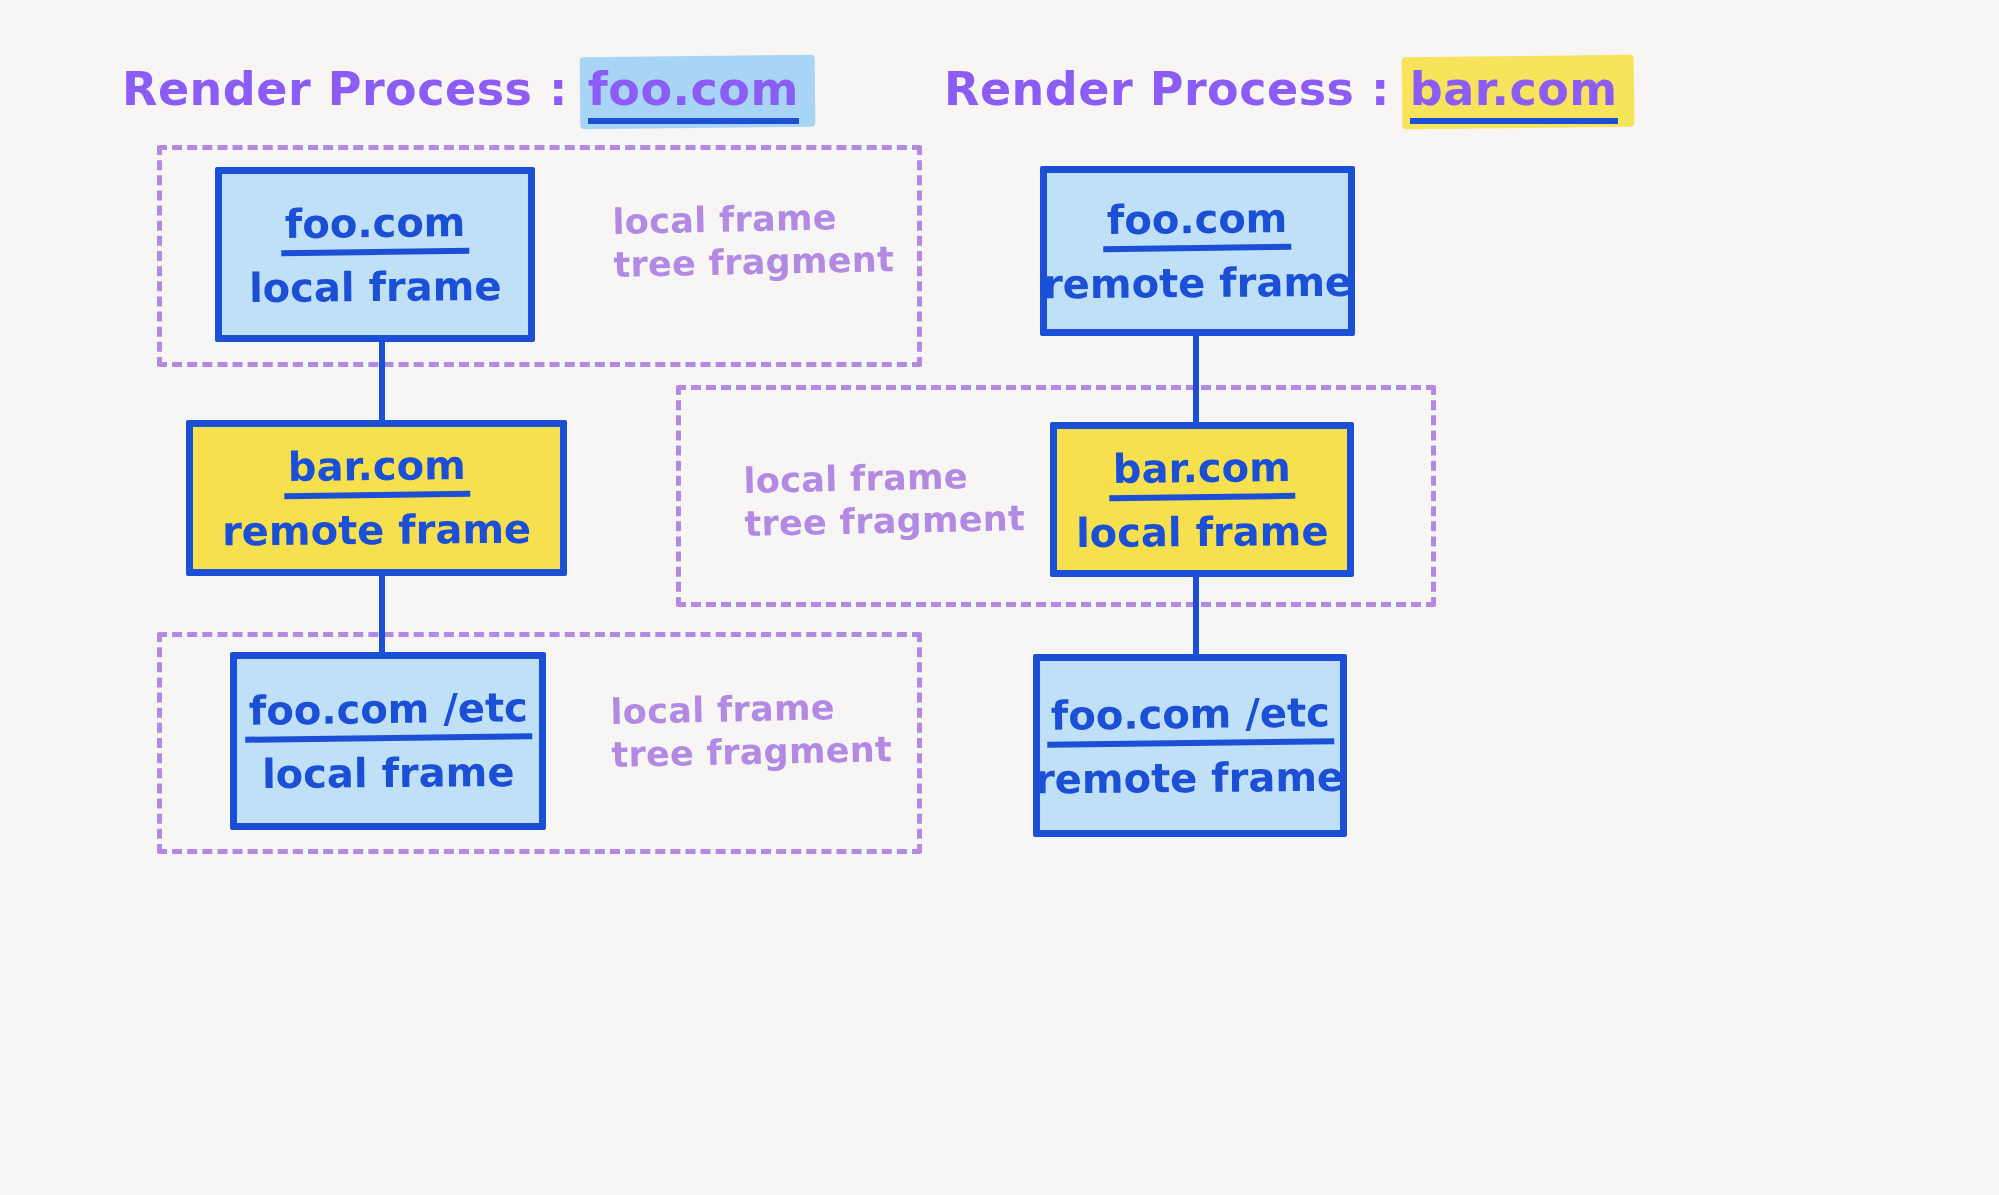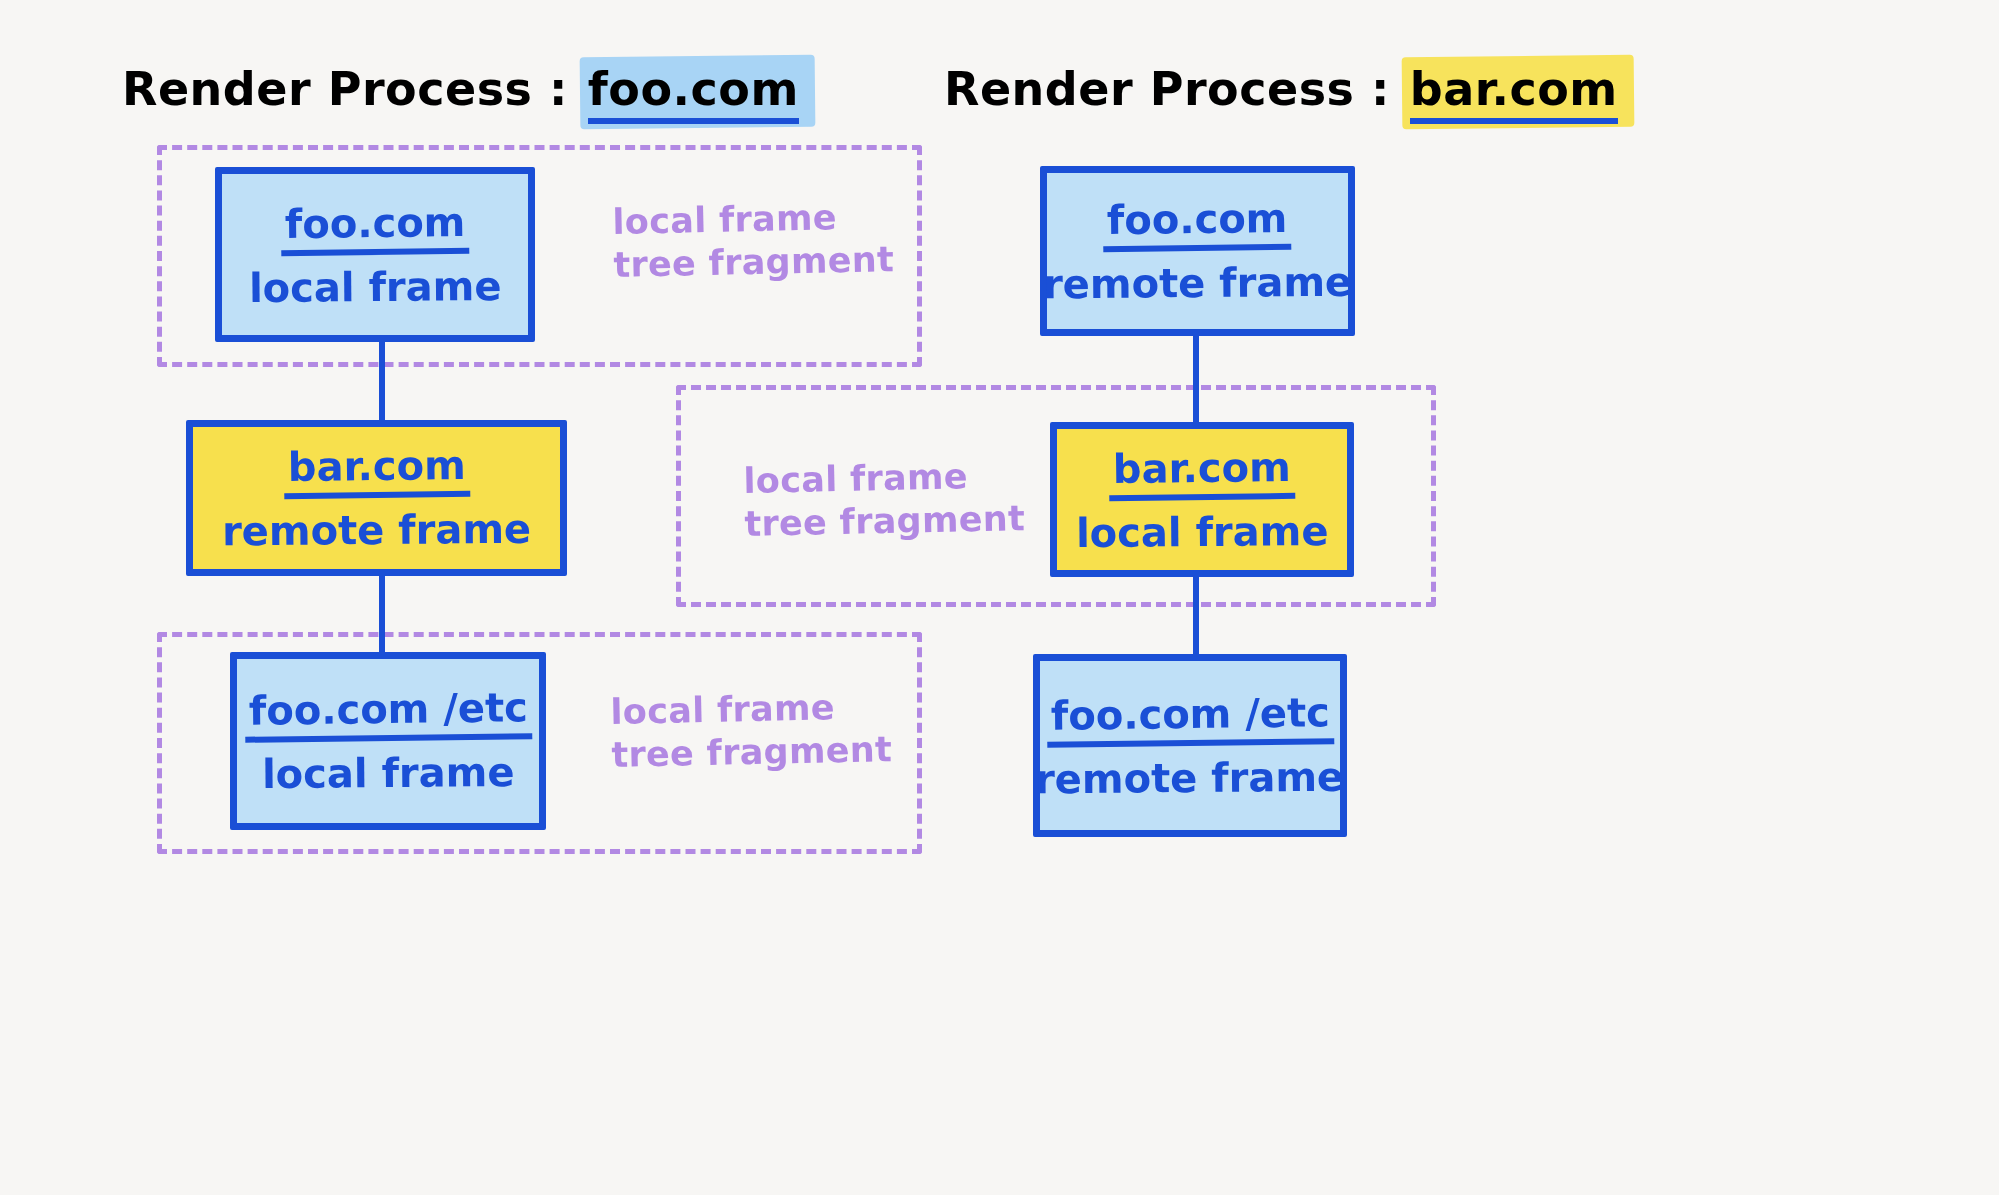--- a/index.html
+++ b/index.html
@@ -21,21 +21,21 @@
     height: 1195px;
   }
 
   
   .proc-title {
     position: absolute;
     white-space: nowrap;
     font-family: "DejaVu Sans", sans-serif;
     font-size: 46px;
     font-weight: 700;
-    color: #000000;
+    color: #8b5cf6;
     letter-spacing: 0.5px;
     display: flex;
     align-items: baseline;
     gap: 0px;
   }
   .proc-title .lead { }
   .proc-title .domain-wrap {
     position: relative;
     display: inline-block;
     padding: 2px 10px 6px 8px;

